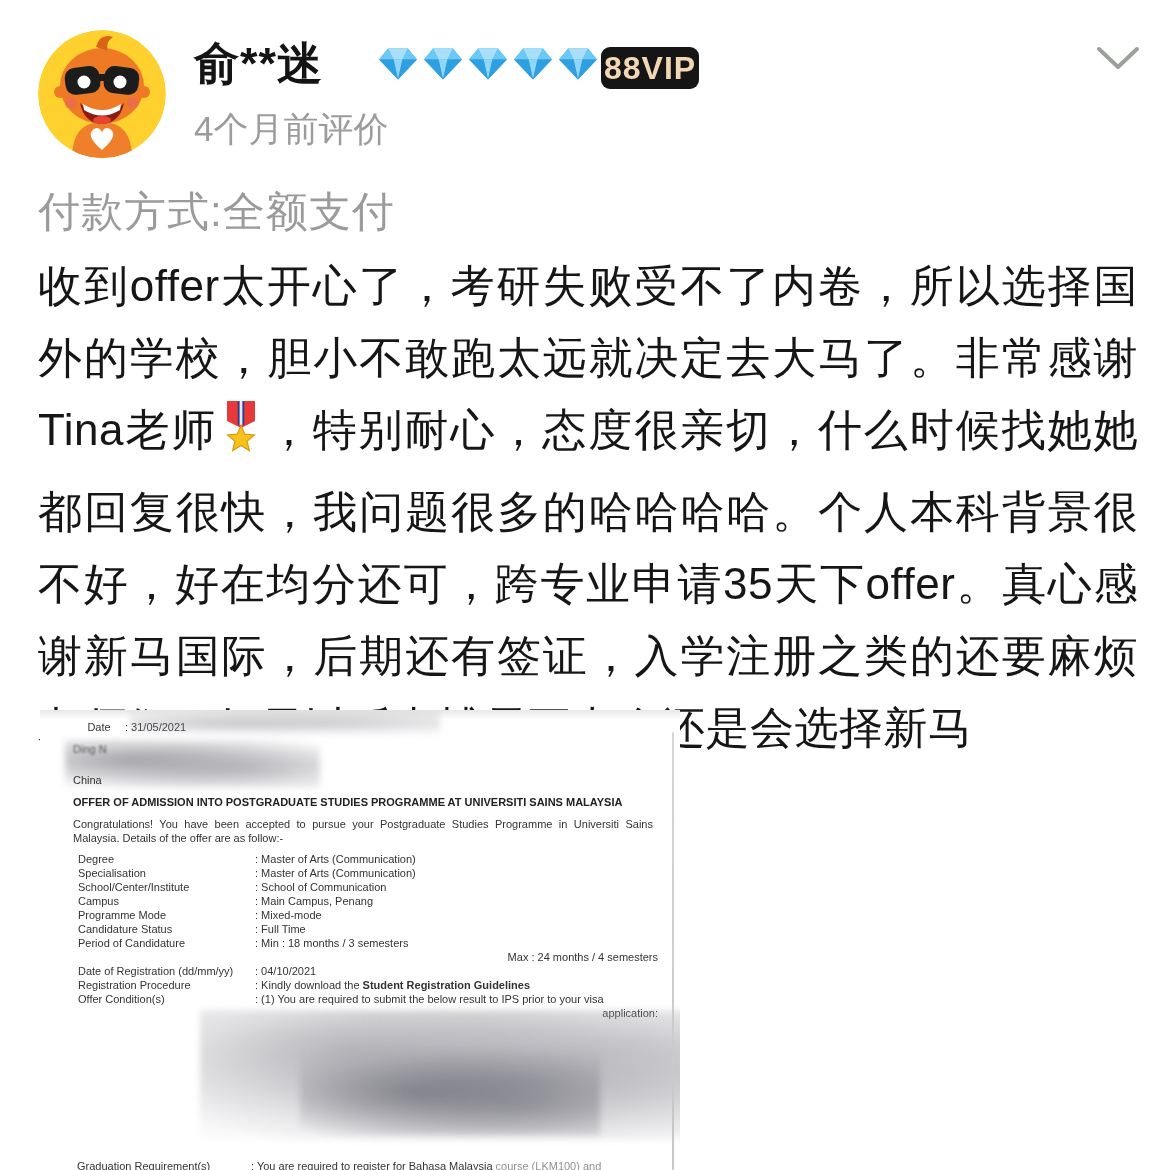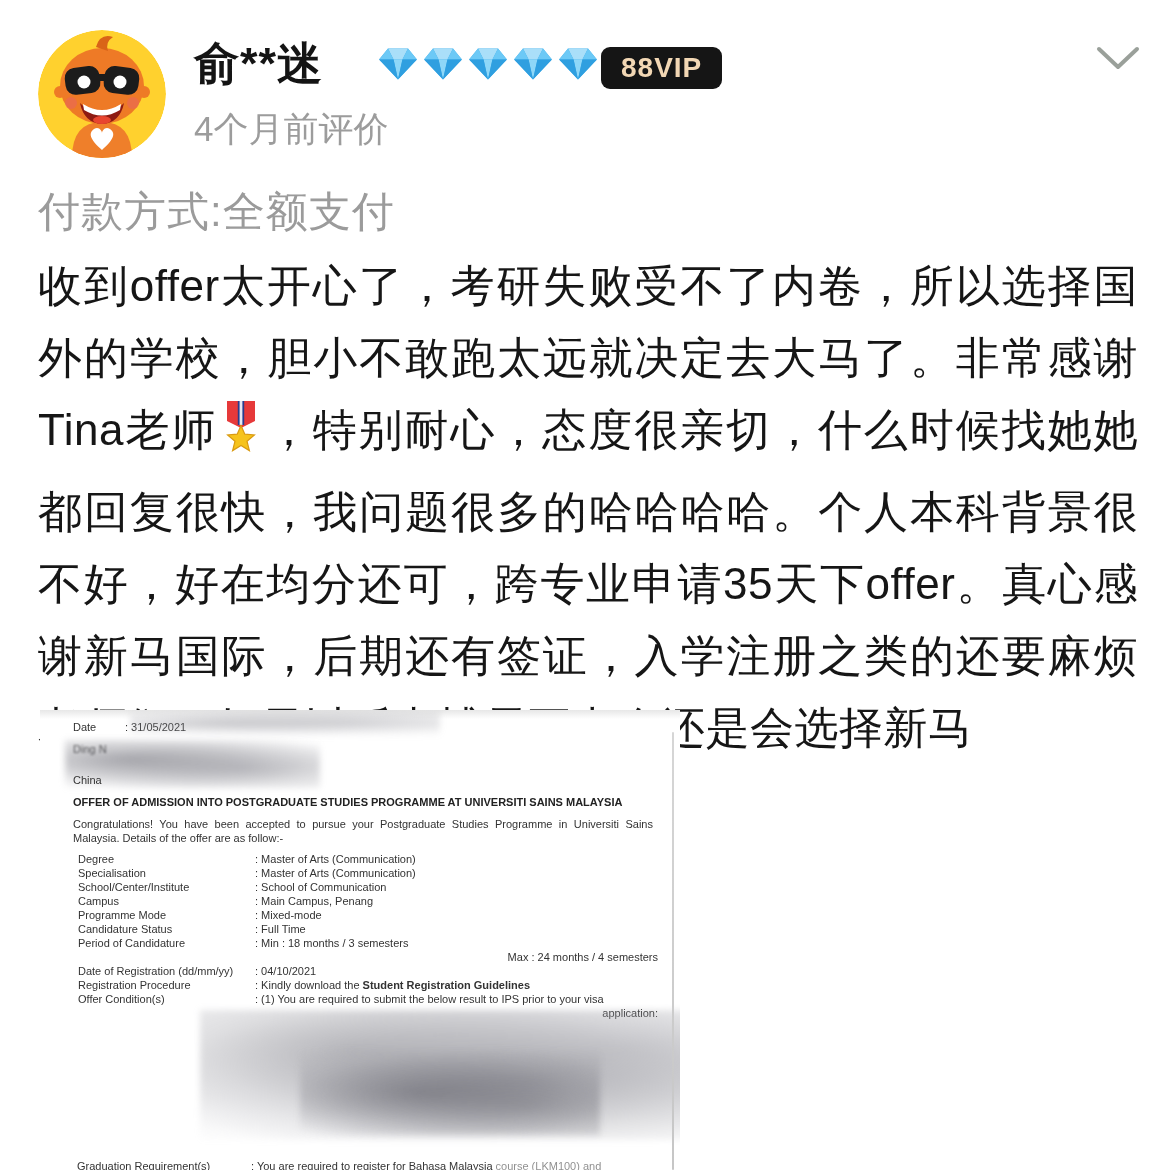--- a/index.html
+++ b/index.html
@@ -9,22 +9,22 @@
   }
   .page{position:relative;width:1170px;height:822px;background:#fff;border-radius:28px;}
 
   
   .avatar{position:absolute;left:38px;top:30px;width:128px;height:128px;border-radius:50%;overflow:hidden;}
   .name{position:absolute;left:194px;top:34px;font-size:45px;font-weight:700;color:#141414;letter-spacing:1px;}
   .diamonds{position:absolute;left:378px;top:46px;display:flex;gap:5px;align-items:center;}
   .diamonds svg{display:block;}
   .badge{
     position:absolute;left:601px;top:47px;height:42px;line-height:42px;
-    background:#151515;color:#f2d7b4;font-weight:700;font-size:28px;
-    padding:0 20px;border-radius:9px;letter-spacing:1px;
+    background:#151515;color:#f2d7b4;font-weight:700;font-size:32px;
+    padding:0 3px;border-radius:9px;letter-spacing:1px;
   }
   .time{position:absolute;left:194px;top:106px;font-size:35px;color:#9c9c9c;}
   .chevron{position:absolute;left:1094px;top:42px;width:48px;height:34px;cursor:pointer;}
 
   
   .payment{position:absolute;left:38px;top:184px;font-size:42px;color:#9b9b9b;letter-spacing:1px;}
   .review{
     position:absolute;left:38px;top:250px;width:1100px;
     font-size:44px;line-height:72px;color:#161616;letter-spacing:.5px;
     text-align:justify;
@@ -37,21 +37,21 @@
     background:#fff;overflow:hidden;cursor:pointer;
     font-family:"Liberation Sans","DejaVu Sans",sans-serif;color:#333;
   }
   .doc-topstrip{position:absolute;left:0;top:0;width:100%;height:9px;
     background:linear-gradient(#e7e7e7,rgba(255,255,255,0));}
   .page-edge{position:absolute;left:632px;top:22px;width:2px;height:438px;
     background:linear-gradient(#d6d6d6,#c6c6c6);border-radius:2px;}
 
   .dabs{position:absolute;font-size:11px;line-height:14px;}
   .date-row{left:33px;top:10px;display:flex;}
-  .date-row .dl{width:52px;flex:none;}
+  .date-row .dl{width:52px;flex:none;text-align:center;}
   .dingline{left:33px;top:32px;color:#4a4a4a;filter:blur(1px);}
   .china{left:33px;top:63px;}
   .dtitle{left:33px;top:85px;width:592px;font-weight:700;color:#222;font-size:11px;}
   .dintro{left:33px;top:107px;width:580px;text-align:justify;}
 
   .dtable{position:absolute;left:38px;top:142px;width:580px;}
   .trow{display:flex;font-size:11px;line-height:14px;}
   .tlabel{width:177px;flex:none;}
   .tval{flex:1;}
   .cont{padding-left:6px;text-align:right;}

